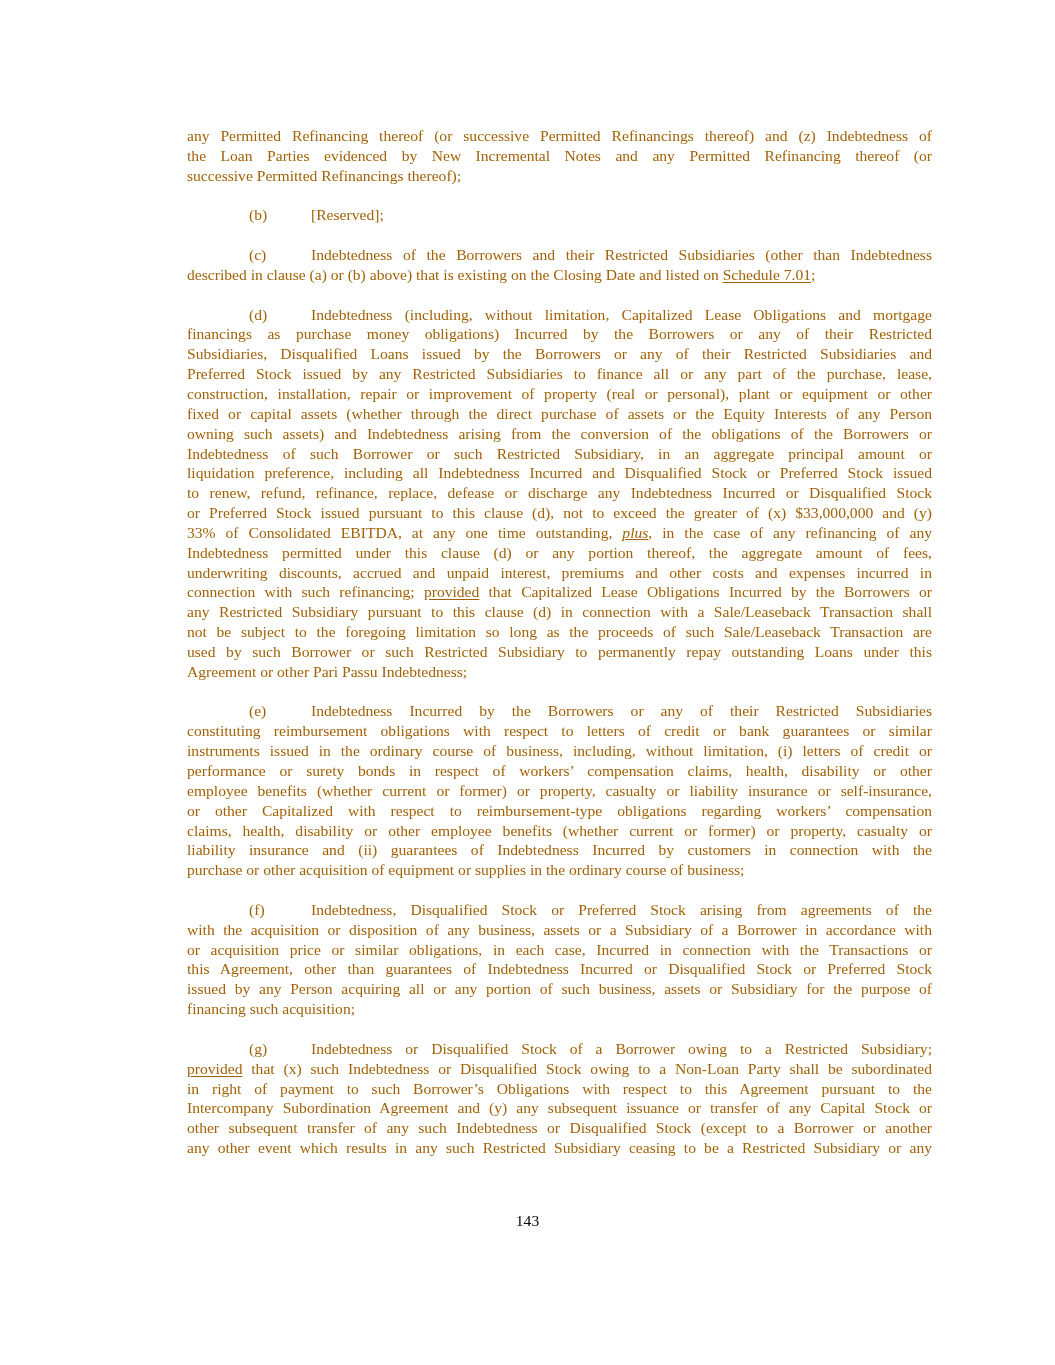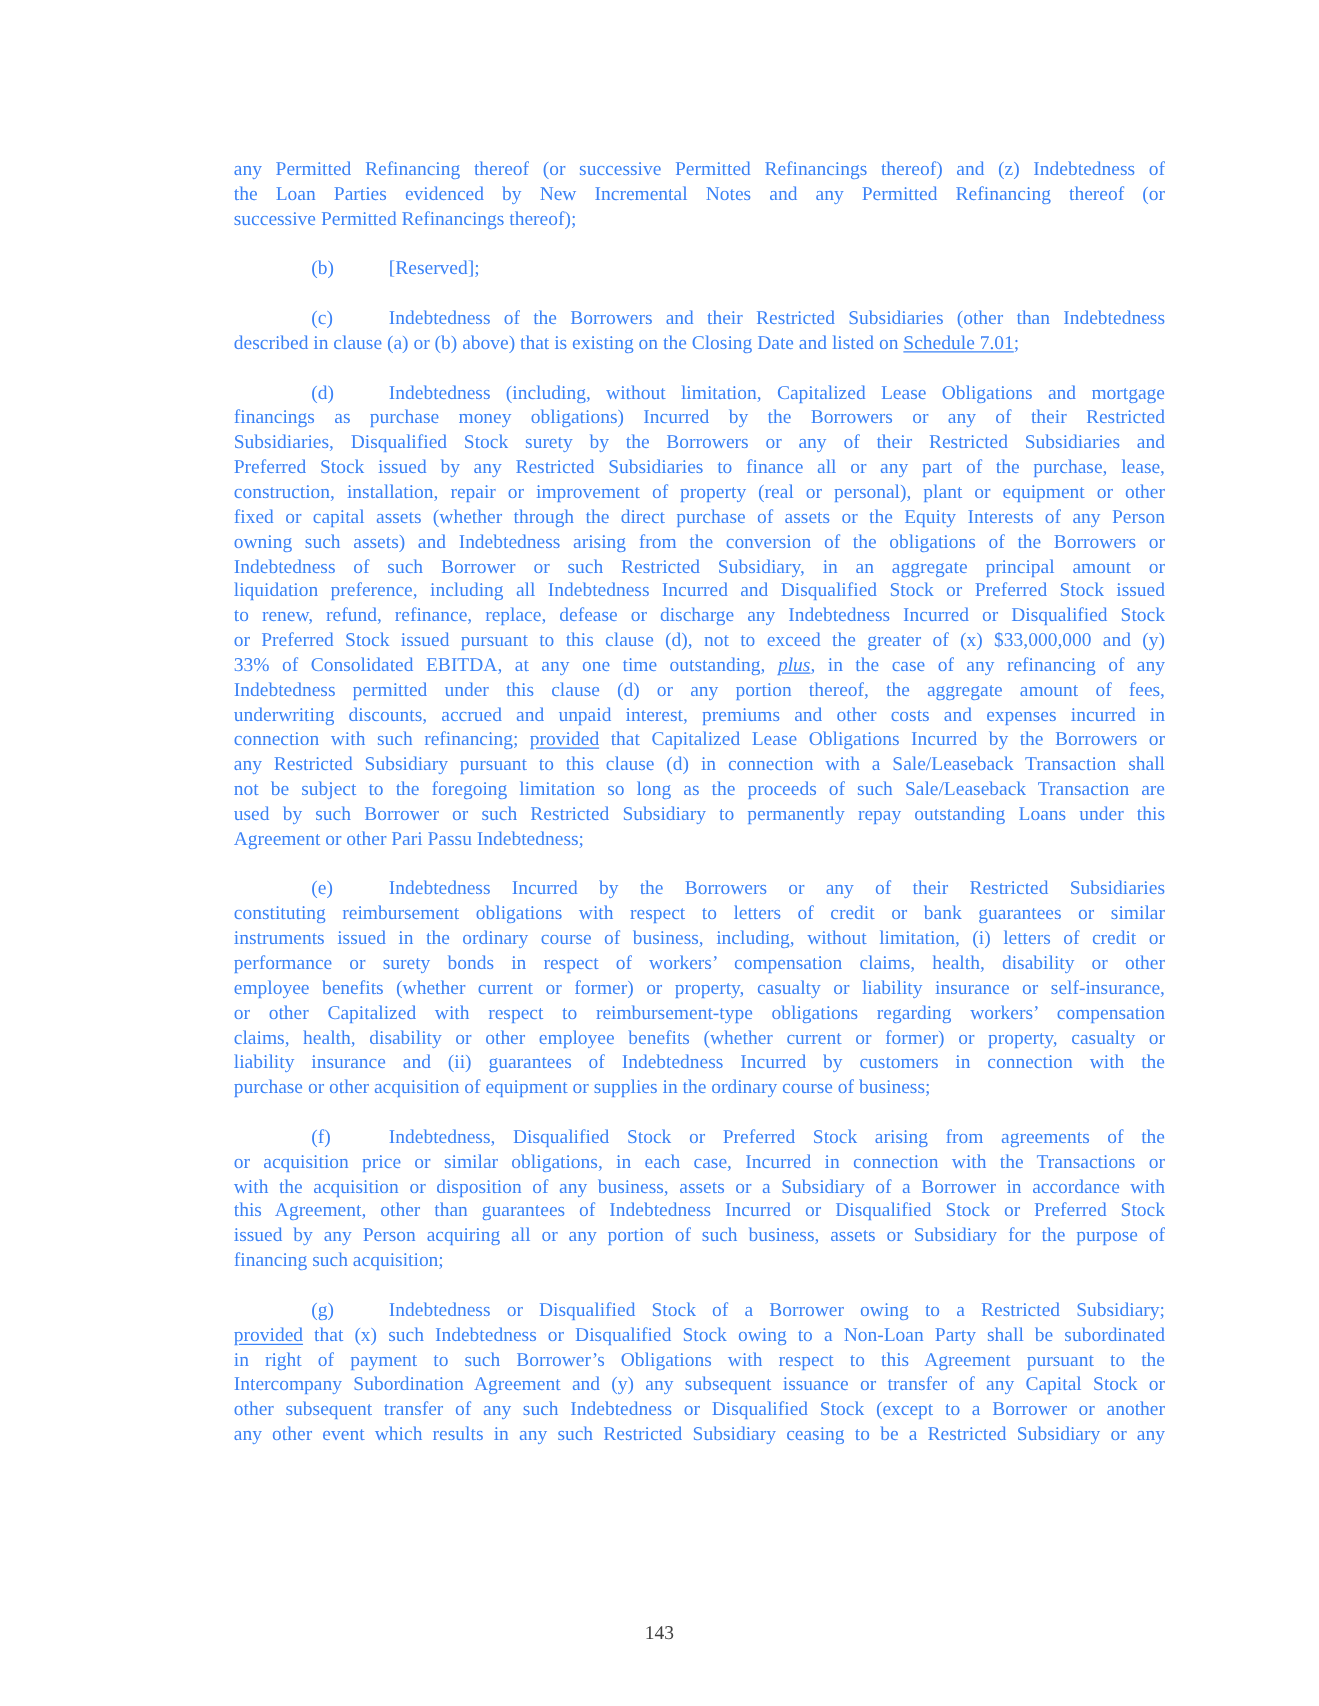--- a/index.html
+++ b/index.html
@@ -1,34 +1,34 @@
 <!DOCTYPE html>
 <html><head>
 <meta charset="utf-8">
 <style>
   html, body { margin: 0; padding: 0; background: #ffffff; }
   body { width: 1055px; height: 1365px; position: relative; overflow: hidden; }
   .page {
     position: absolute; left: 187px; top: 126px; width: 745px;
     font-family: "Liberation Serif", "DejaVu Serif", serif;
-    font-size: 15.6px; color: #3b82f6; line-height: 19.85px;
+    font-size: 15.6px; color: #a16207; line-height: 19.85px;
   }
   .para { margin: 0 0 19.85px 0; }
   .line {
     display: block; white-space: nowrap; text-align: justify;
     text-align-last: justify; height: 19.85px; overflow: visible;
   }
   .line.last { text-align-last: left; }
   .line.indent { padding-left: 62px; }
   .enum { display: inline-block; width: 62px; }
   .u { text-decoration: underline; text-underline-offset: 2px; }
   .i { font-style: italic; text-decoration: underline; }
   .pagenum {
-    position: absolute; left: 0; width: 1055px; top: 1298px; text-align: center;
-    font-family: "Liberation Serif", "DejaVu Serif", serif; font-size: 15.6px; color: #404040;
+    position: absolute; left: 0; width: 1055px; top: 1212px; text-align: center;
+    font-family: "Liberation Serif", "DejaVu Serif", serif; font-size: 15.6px; color: #000000;
   }
 </style>
 </head>
 <body>
 
 <div class="page">
 
   <div class="para">
     <span class="line">any Permitted Refinancing thereof (or successive Permitted Refinancings thereof) and (z) Indebtedness of</span>
     <span class="line">the Loan Parties evidenced by New Incremental Notes and any Permitted Refinancing thereof (or</span>
@@ -40,21 +40,21 @@
   </div>
 
   <div class="para">
     <span class="line indent"><span class="enum">(c)</span><span>Indebtedness of the Borrowers and their Restricted Subsidiaries (other than Indebtedness</span></span>
     <span class="line last"><span>described in clause (a) or (b) above) that is existing on the Closing Date and listed on </span><span class="u">Schedule 7.01</span><span>;</span></span>
   </div>
 
   <div class="para">
     <span class="line indent"><span class="enum">(d)</span><span>Indebtedness (including, without limitation, Capitalized Lease Obligations and mortgage</span></span>
     <span class="line">financings as purchase money obligations) Incurred by the Borrowers or any of their Restricted</span>
-    <span class="line">Subsidiaries, Disqualified Stock surety by the Borrowers or any of their Restricted Subsidiaries and</span>
+    <span class="line">Subsidiaries, Disqualified Loans issued by the Borrowers or any of their Restricted Subsidiaries and</span>
     <span class="line">Preferred Stock issued by any Restricted Subsidiaries to finance all or any part of the purchase, lease,</span>
     <span class="line">construction, installation, repair or improvement of property (real or personal), plant or equipment or other</span>
     <span class="line">fixed or capital assets (whether through the direct purchase of assets or the Equity Interests of any Person</span>
     <span class="line">owning such assets) and Indebtedness arising from the conversion of the obligations of the Borrowers or</span>
     <span class="line">Indebtedness of such Borrower or such Restricted Subsidiary, in an aggregate principal amount or</span>
     <span class="line">liquidation preference, including all Indebtedness Incurred and Disqualified Stock or Preferred Stock issued</span>
     <span class="line">to renew, refund, refinance, replace, defease or discharge any Indebtedness Incurred or Disqualified Stock</span>
     <span class="line">or Preferred Stock issued pursuant to this clause (d), not to exceed the greater of (x) $33,000,000 and (y)</span>
     <span class="line"><span>33% of Consolidated EBITDA, at any one time outstanding, </span><span class="i">plus</span><span>, in the case of any refinancing of any</span></span>
     <span class="line">Indebtedness permitted under this clause (d) or any portion thereof, the aggregate amount of fees,</span>
@@ -73,22 +73,22 @@
     <span class="line">performance or surety bonds in respect of workers’ compensation claims, health, disability or other</span>
     <span class="line">employee benefits (whether current or former) or property, casualty or liability insurance or self-insurance,</span>
     <span class="line">or other Capitalized with respect to reimbursement-type obligations regarding workers’ compensation</span>
     <span class="line">claims, health, disability or other employee benefits (whether current or former) or property, casualty or</span>
     <span class="line">liability insurance and (ii) guarantees of Indebtedness Incurred by customers in connection with the</span>
     <span class="line last">purchase or other acquisition of equipment or supplies in the ordinary course of business;</span>
   </div>
 
   <div class="para">
     <span class="line indent"><span class="enum">(f)</span><span>Indebtedness, Disqualified Stock or Preferred Stock arising from agreements of the</span></span>
+    <span class="line">with the acquisition or disposition of any business, assets or a Subsidiary of a Borrower in accordance with</span>
     <span class="line">or acquisition price or similar obligations, in each case, Incurred in connection with the Transactions or</span>
-    <span class="line">with the acquisition or disposition of any business, assets or a Subsidiary of a Borrower in accordance with</span>
     <span class="line">this Agreement, other than guarantees of Indebtedness Incurred or Disqualified Stock or Preferred Stock</span>
     <span class="line">issued by any Person acquiring all or any portion of such business, assets or Subsidiary for the purpose of</span>
     <span class="line last">financing such acquisition;</span>
   </div>
 
   <div class="para">
     <span class="line indent"><span class="enum">(g)</span><span>Indebtedness or Disqualified Stock of a Borrower owing to a Restricted Subsidiary;</span></span>
     <span class="line"><span class="u">provided</span><span> that (x) such Indebtedness or Disqualified Stock owing to a Non-Loan Party shall be subordinated</span></span>
     <span class="line">in right of payment to such Borrower’s Obligations with respect to this Agreement pursuant to the</span>
     <span class="line">Intercompany Subordination Agreement and (y) any subsequent issuance or transfer of any Capital Stock or</span>

